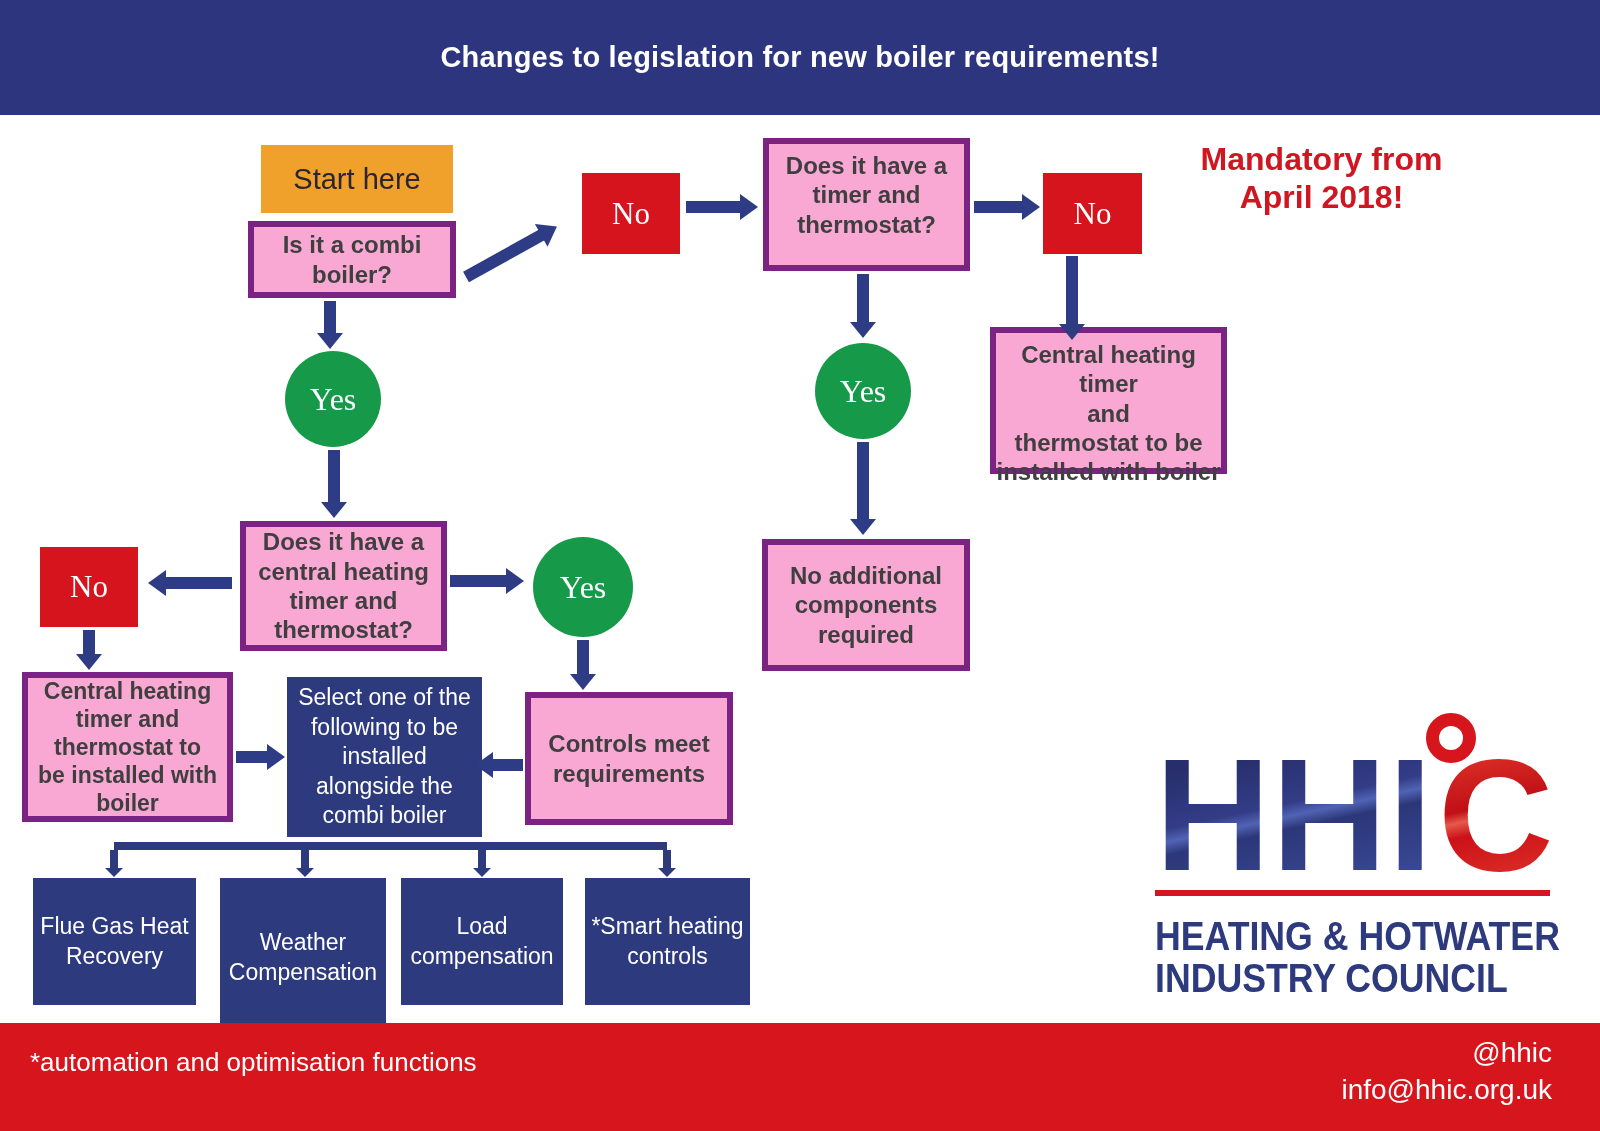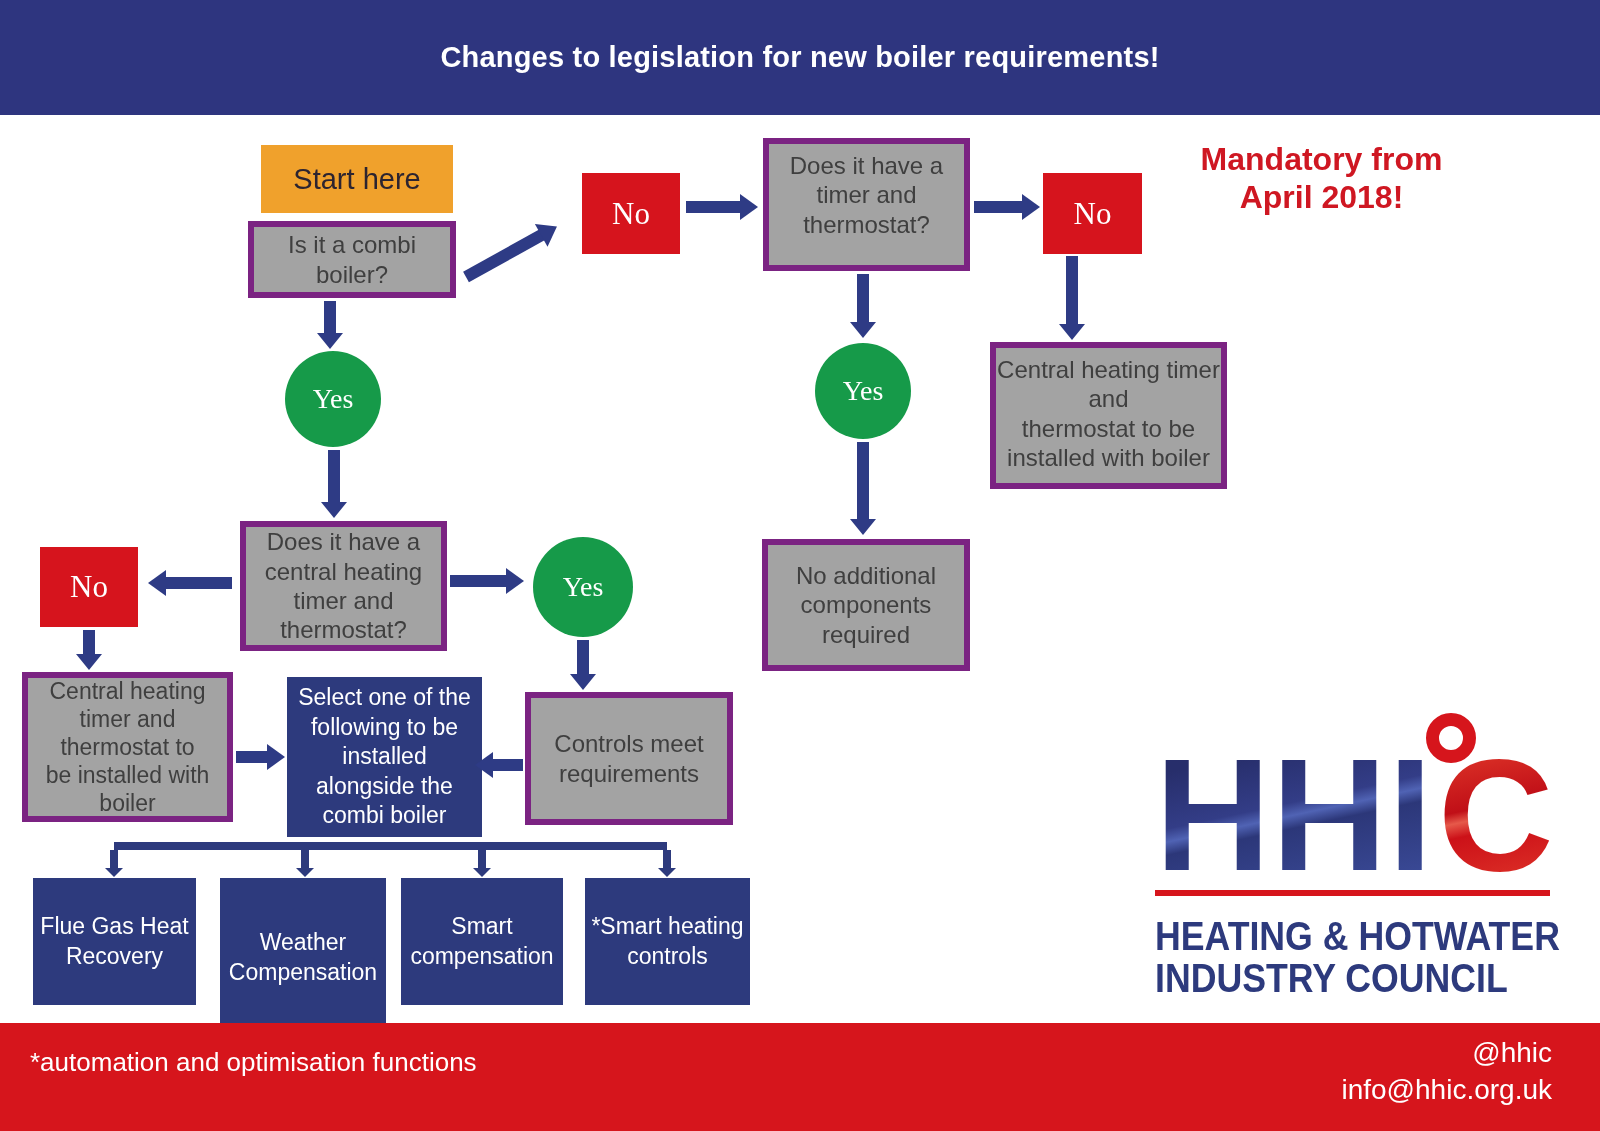--- a/index.html
+++ b/index.html
@@ -20,24 +20,24 @@
 
   
   .header{left:0;top:0;width:1600px;height:115px;background:var(--header);display:flex;align-items:center;justify-content:center;}
   .header h1{color:#fff;font-size:29px;font-weight:bold;letter-spacing:.2px;}
   .footer{left:0;top:1023px;width:1600px;height:108px;background:#d6151c;}
   .footer .note{position:absolute;left:30px;top:24px;color:#fff;font-size:26px;}
   .footer .contact{position:absolute;right:48px;top:12px;color:#fff;font-size:28px;text-align:right;line-height:1.32;}
 
   
   .node{display:flex;align-items:center;justify-content:center;text-align:center;white-space:pre-line;}
-  .qbox{background:#a3a3a3;border:6px solid var(--purple);color:var(--ink);font-size:24px;line-height:1.22;}
+  .qbox{background:#f9a8d4;border:6px solid var(--purple);color:var(--ink);font-size:24px;line-height:1.22;font-weight:bold;}
   .qbox.top{align-items:flex-start;padding-top:7px;}
   .redbox{background:var(--red);color:#fff;font-family:"Liberation Serif",serif;font-size:31px;}
-  .circle{background:var(--green);border-radius:50%;color:#fff;font-family:"Liberation Serif",serif;font-size:28px;}
+  .circle{background:var(--green);border-radius:50%;color:#fff;font-family:"Liberation Serif",serif;font-size:32px;}
   .navybox{background:var(--navy);color:#fff;font-size:23px;line-height:1.28;}
   .startbox{background:var(--orange);color:#2c2430;font-size:29px;}
   .mandatory{color:#cf1722;font-size:32px;font-weight:bold;text-align:center;line-height:1.2;white-space:pre-line;}
 
   
   .ar{position:absolute;}
   .ar-h{height:26px;}
   .ar-h .sh{position:absolute;top:7px;height:12px;background:var(--arrow);}
   .ar-r .sh{left:0;right:16px;}
   .ar-r .hd{position:absolute;right:0;top:0;width:0;height:0;border-top:13px solid transparent;border-bottom:13px solid transparent;border-left:18px solid var(--arrow);}
@@ -76,21 +76,21 @@
 
   <div class="abs node startbox" style="left:261px;top:145px;width:192px;height:68px;">Start here</div>
   <div class="abs node qbox" style="left:248px;top:221px;width:208px;height:77px;">Is it a combi
 boiler?</div>
 
   <div class="abs node redbox" style="left:582px;top:173px;width:98px;height:81px;">No</div>
   <div class="abs node qbox top" style="left:763px;top:138px;width:207px;height:133px;">Does it have a
 timer and
 thermostat?</div>
   <div class="abs node redbox" style="left:1043px;top:173px;width:99px;height:81px;">No</div>
-  <div class="abs node qbox top" style="left:990px;top:342px;width:237px;height:147px;">Central heating timer
+  <div class="abs node qbox top" style="left:990px;top:327px;width:237px;height:147px;">Central heating timer
 and
 thermostat to be
 installed with boiler</div>
 
   <div class="abs node circle" style="left:285px;top:351px;width:96px;height:96px;">Yes</div>
   <div class="abs node circle" style="left:815px;top:343px;width:96px;height:96px;">Yes</div>
   <div class="abs node circle" style="left:533px;top:537px;width:100px;height:100px;">Yes</div>
 
   <div class="abs node qbox" style="left:762px;top:539px;width:208px;height:132px;">No additional
 components
@@ -129,21 +129,21 @@
     </div>
   <div class="ar stub" style="left:658px;top:850px;height:27px;">
       <i class="sh"></i>
       <i class="hd"></i>
     </div>
 
   <div class="abs node navybox" style="left:33px;top:878px;width:163px;height:127px;">Flue Gas Heat
 Recovery</div>
   <div class="abs node navybox" style="left:220px;top:878px;width:166px;height:159px;">Weather
 Compensation</div>
-  <div class="abs node navybox" style="left:401px;top:878px;width:162px;height:127px;">Smart
+  <div class="abs node navybox" style="left:401px;top:878px;width:162px;height:127px;">Load
 compensation</div>
   <div class="abs node navybox" style="left:585px;top:878px;width:165px;height:127px;">*Smart heating
 controls</div>
 
   <div class="ar ar-h ar-r ar-diag" style="left:466px;top:264px;width:104px;transform:rotate(-29deg);">
       <i class="sh"></i>
       <i class="hd"></i>
     </div>
   <div class="ar ar-h ar-r" style="left:686px;top:194px;width:72px;">
       <i class="sh"></i>

